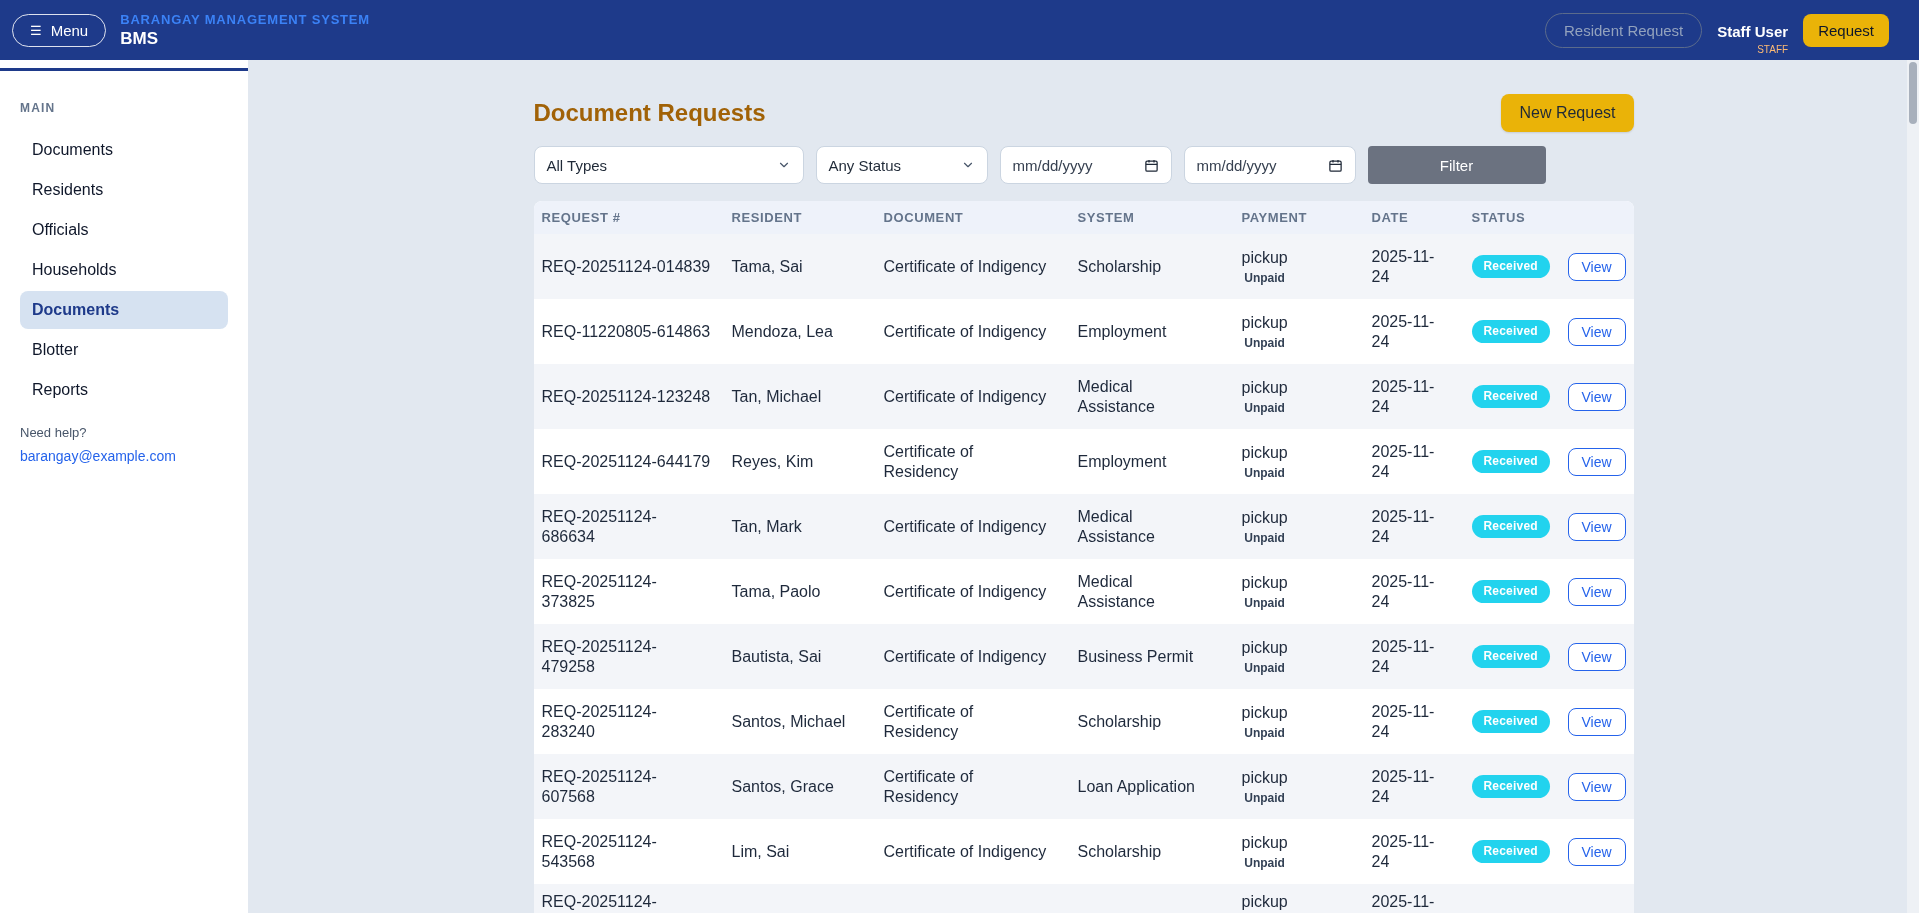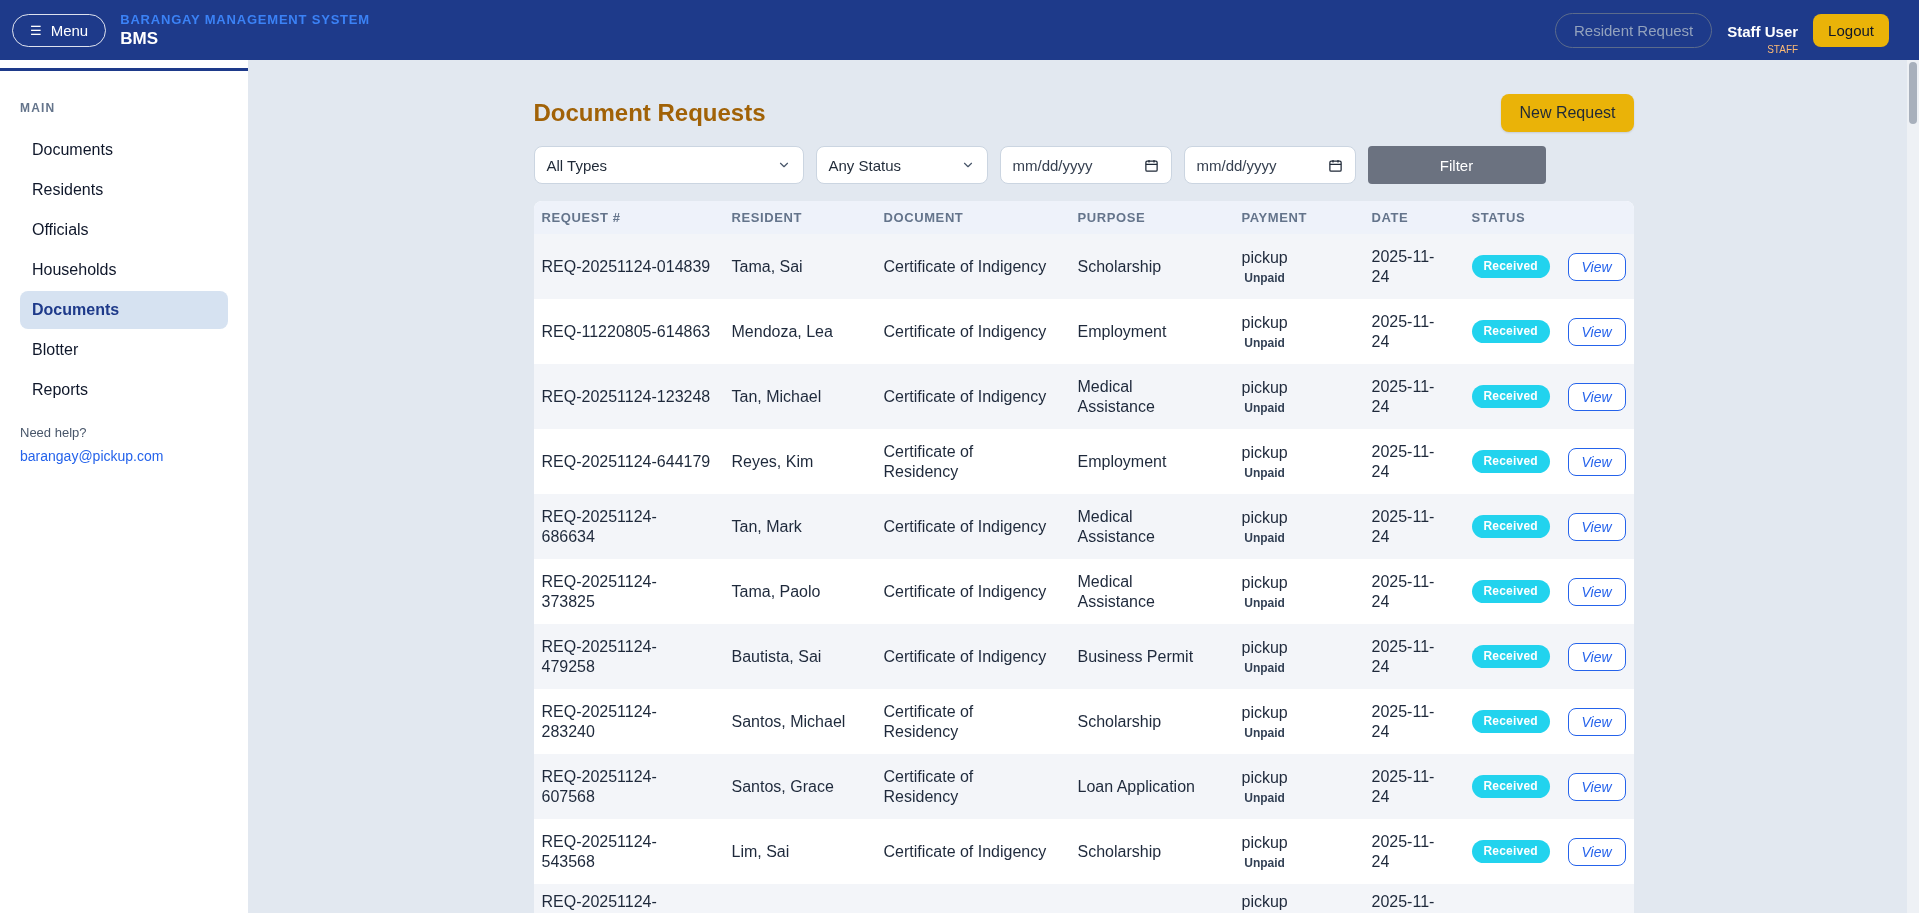--- a/index.html
+++ b/index.html
@@ -60,21 +60,21 @@
   th{font-size:13px; font-weight:600; color:#64748b; letter-spacing:.6px; text-align:left; padding:9px 8px; white-space:nowrap;}
   tbody tr{height:65px; background:#fff;}
   tbody tr:nth-child(odd){background:var(--stripe);}
   td{padding:8px; font-size:16px; color:#1e293b; vertical-align:middle; line-height:1.25;}
   .cell-id,.cell-doc,.cell-purpose,.cell-date{white-space:pre-line;}
   .pay-wrap{display:inline-flex; flex-direction:column; align-items:center;}
   .pay-method{font-size:16px; color:#1e293b;}
   .pay-status{font-size:12px; font-weight:700; color:#334155; margin-top:3px;}
   .badge{display:inline-block; background:var(--badge-received); color:#fff; font-size:12px; font-weight:700; padding:4px 12px; border-radius:999px; letter-spacing:.2px;}
   .cell-action{text-align:right; padding-right:10px;}
-  .view-btn{background:#fff; border:1px solid var(--link-blue); color:var(--link-blue); font-size:14px; padding:5px 13px; border-radius:8px; cursor:pointer; font-family:inherit;font-style:italic;}
+  .view-btn{background:#fff; border:1px solid var(--link-blue); color:var(--link-blue); font-size:14px; padding:5px 13px; border-radius:8px; cursor:pointer; font-family:inherit;}
   tr.partial td{vertical-align:top;}
 
   
   .scrollbar{position:absolute; top:60px; right:0; bottom:0; width:12px; background:#eef1f5;}
   .scroll-thumb{width:8px; margin:2px auto 0 auto; height:62px; background:#a8b0bc; border-radius:4px;}
 </style>
 </head>
 <body>
 
 <header class="app-header">
@@ -87,39 +87,39 @@
       <div class="brand-top">BARANGAY MANAGEMENT SYSTEM</div>
       <div class="brand-abbr">BMS</div>
     </div>
   </div>
   <div class="h-right">
     <button class="resident-req-btn">Resident Request</button>
     <div class="user-block">
       <div class="user-name">Staff User</div>
       <div class="user-role">STAFF</div>
     </div>
-    <button class="logout-btn">Logout</button>
+    <button class="logout-btn">Request</button>
   </div>
 </header>
 
 <div class="app-body">
   <aside class="sidebar">
     <div class="sidebar-accent"></div>
     <div class="nav-label">MAIN</div>
     <nav class="side-nav" id="sidebar-nav">
         <div class="side-item"><span class="side-label">Documents</span></div>
         <div class="side-item"><span class="side-label">Residents</span></div>
         <div class="side-item"><span class="side-label">Officials</span></div>
         <div class="side-item"><span class="side-label">Households</span></div>
         <div class="side-item active"><span class="side-label">Documents</span></div>
         <div class="side-item"><span class="side-label">Blotter</span></div>
         <div class="side-item"><span class="side-label">Reports</span></div>
       </nav>
     <div class="help-text">Need help?</div>
-    <a class="help-email">barangay@pickup.com</a>
+    <a class="help-email">barangay@example.com</a>
   </aside>
 
   <main class="main">
     <div class="content">
       <div class="title-row">
         <h1 class="page-title">Document Requests</h1>
         <button class="new-request-btn">New Request</button>
       </div>
 
       <div class="filter-row">
@@ -162,21 +162,21 @@
             <col style="width:130px">
               <col style="width:100px">
               <col style="width:96px">
               <col style="width:74px">
           </colgroup>
           <thead>
               <tr id="table-head-row">
                 <th>REQUEST #</th>
                 <th>RESIDENT</th>
                 <th>DOCUMENT</th>
-                <th>PURPOSE</th>
+                <th>SYSTEM</th>
                 <th>PAYMENT</th>
                 <th>DATE</th>
                 <th>STATUS</th>
                 <th></th>
               </tr>
             </thead>
           <tbody id="table-body">
               <tr>
     <td class="cell-id">REQ-20251124-014839</td>
     <td class="cell-resident">Tama, Sai</td>

